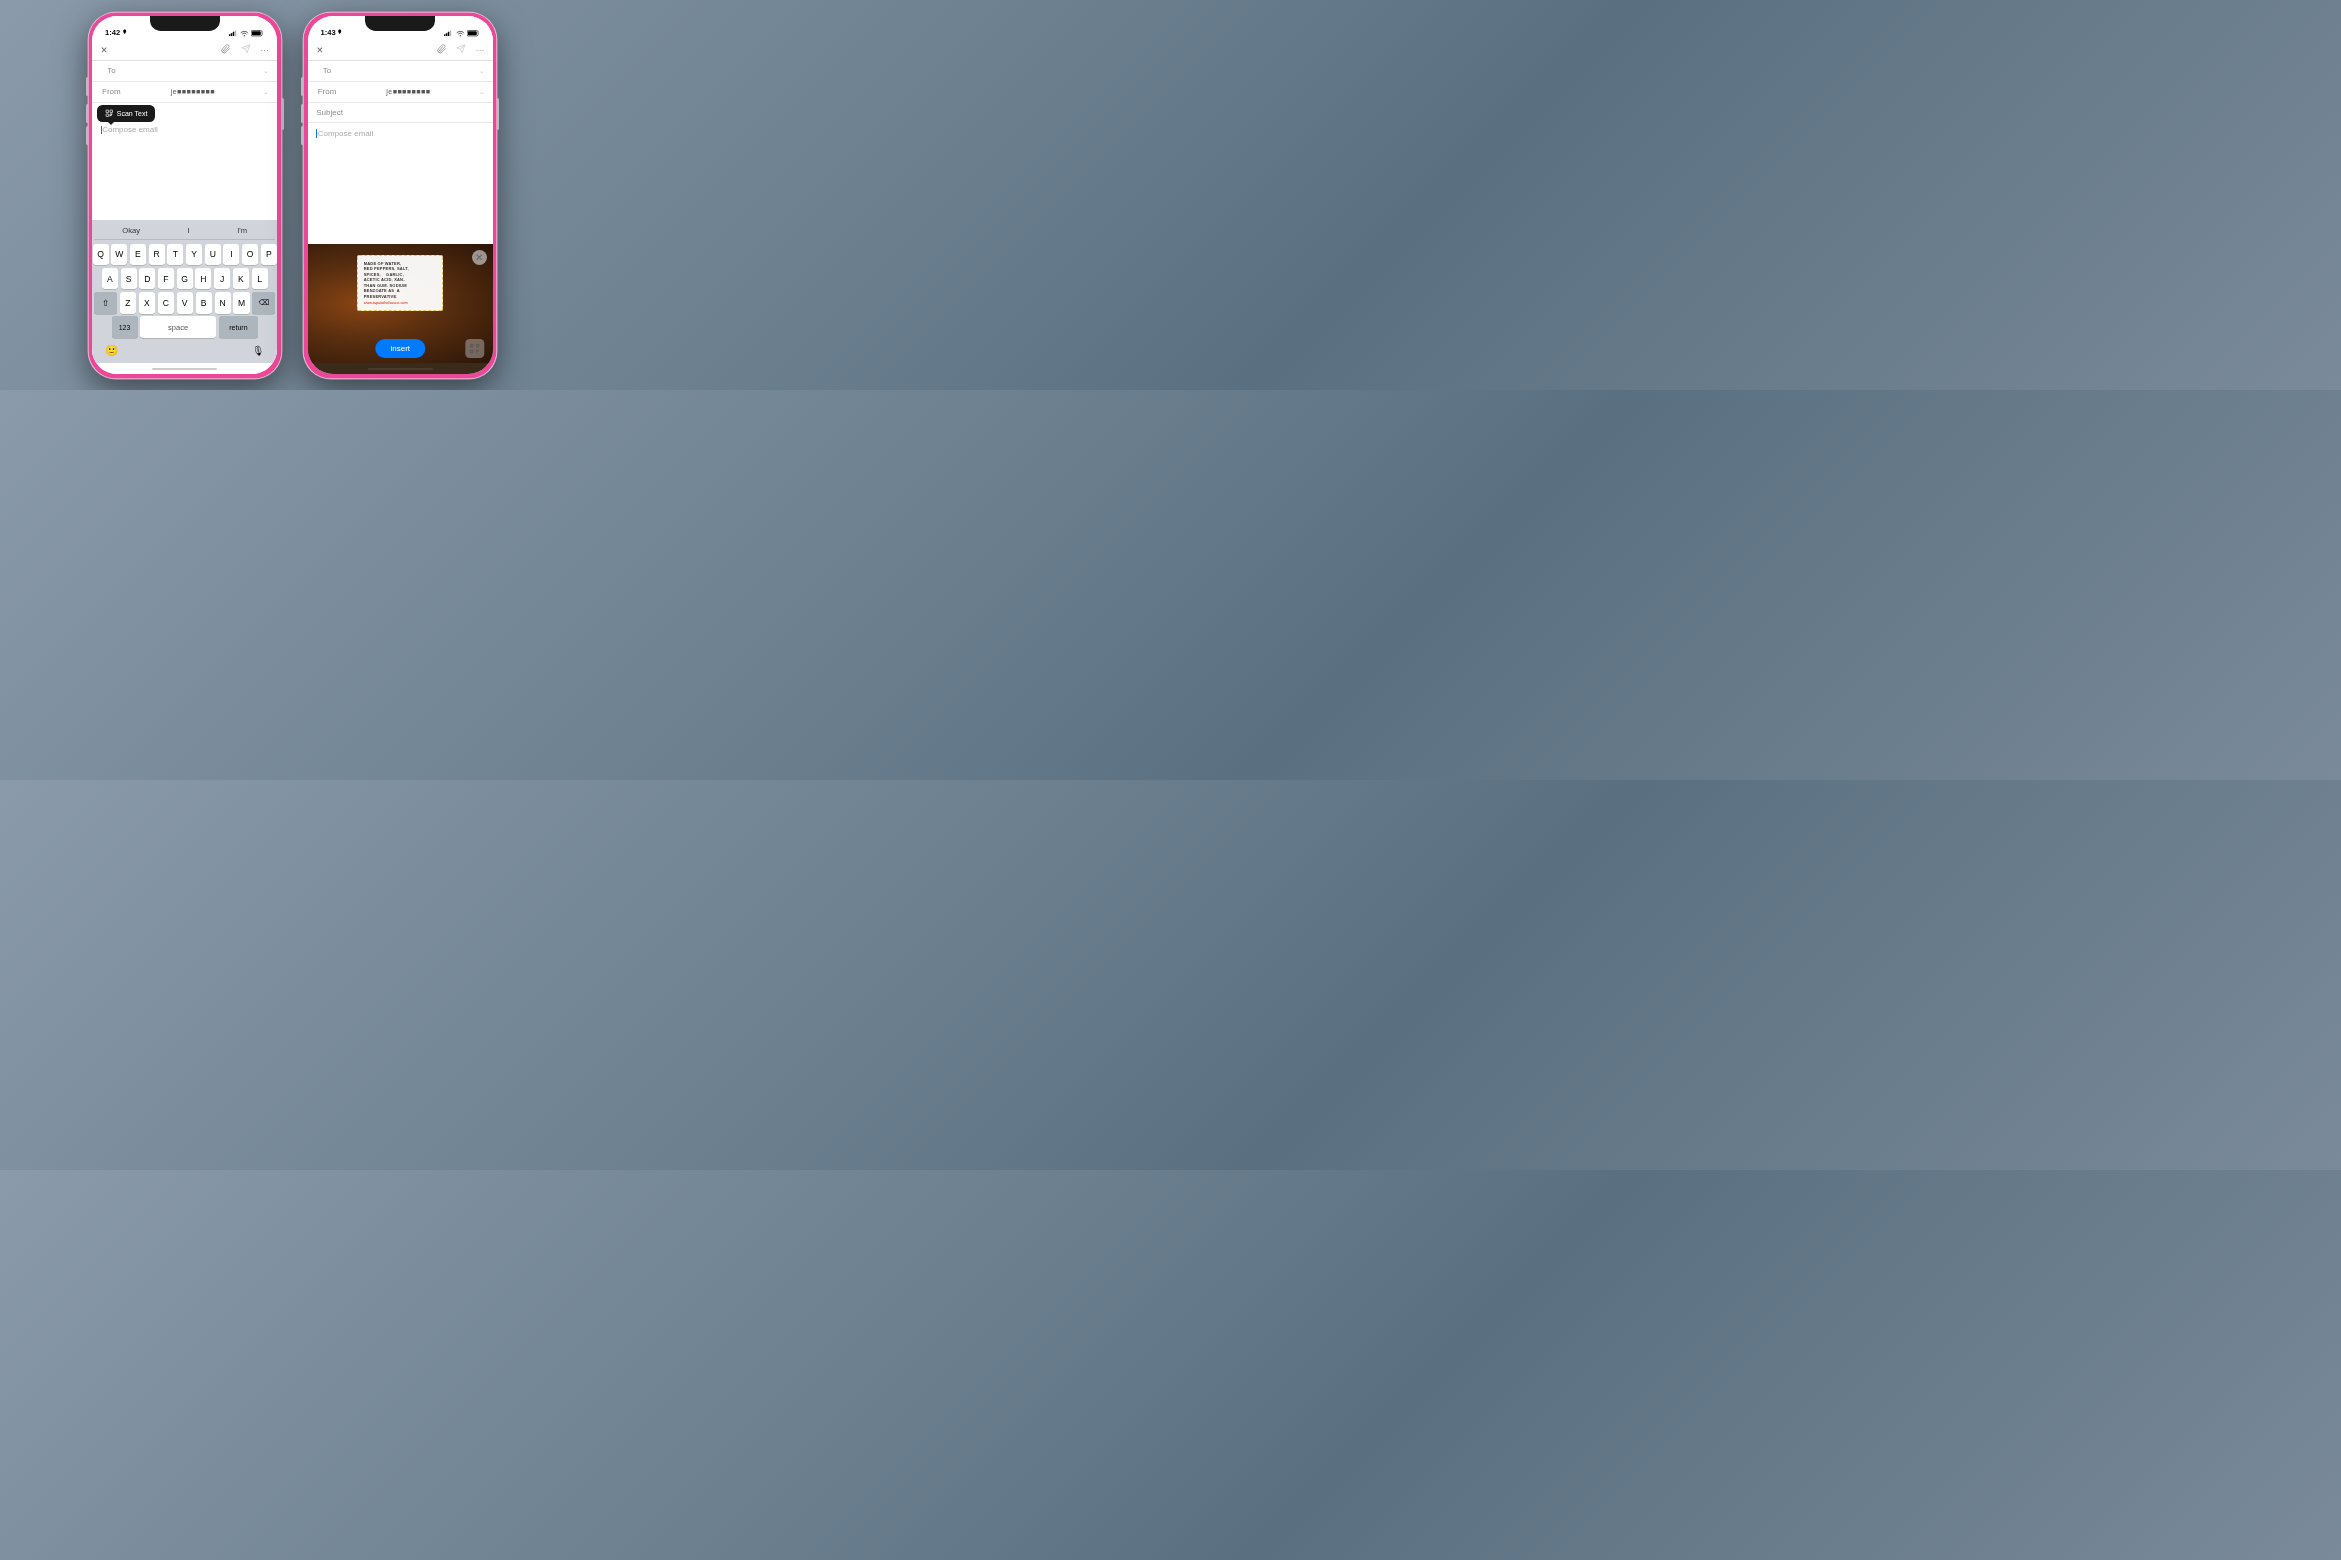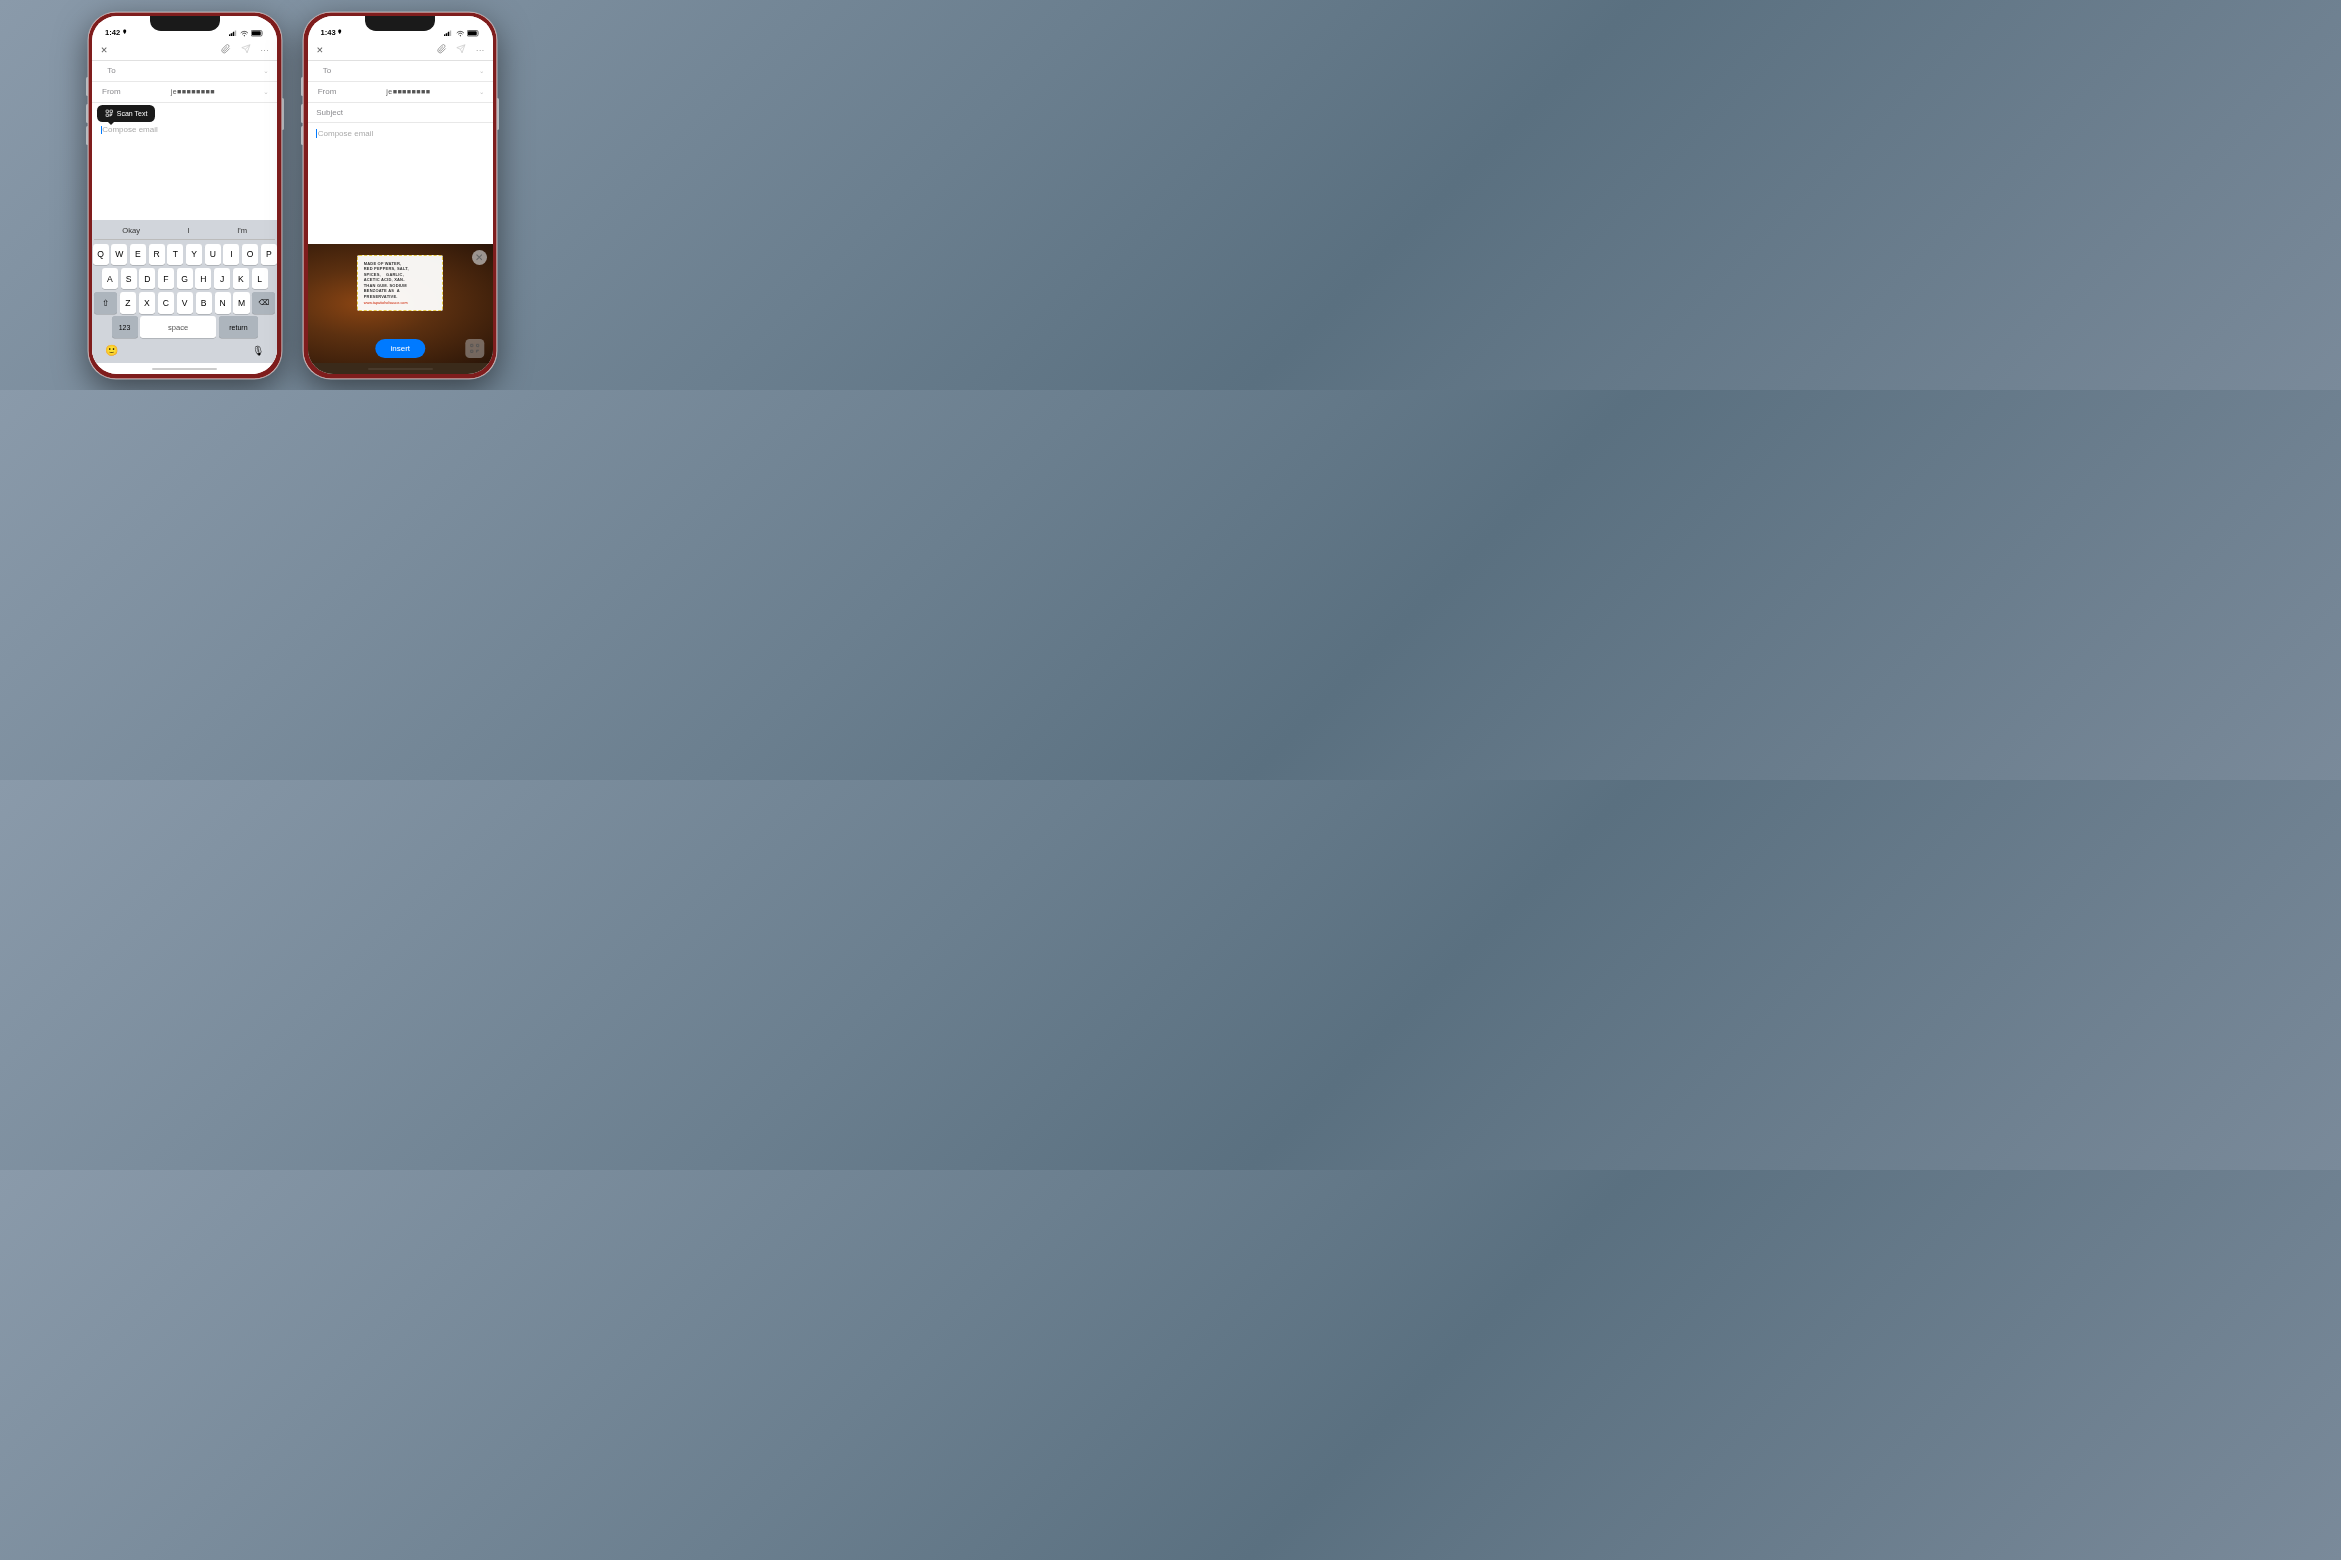--- a/index.html
+++ b/index.html
@@ -11,21 +11,21 @@
       align-items: center;
       justify-content: center;
       gap: 21.6px;
       font-family: -apple-system, 'SF Pro Display', 'Helvetica Neue', sans-serif;
       overflow: hidden;
     }
 
     .phone-outer {
       width: 194px;
       height: 367px;
-      background: #7f1d1d;
+      background: #ec4899;
       border-radius: 28px;
       padding: 4.3px;
       box-shadow:
         0 0 0 0.5px #b0b3b8,
         0 10.8px 32px rgba(0,0,0,0.5),
         inset 0 0 0 0.5px #e8eaec;
       position: relative;
     }
 
     

